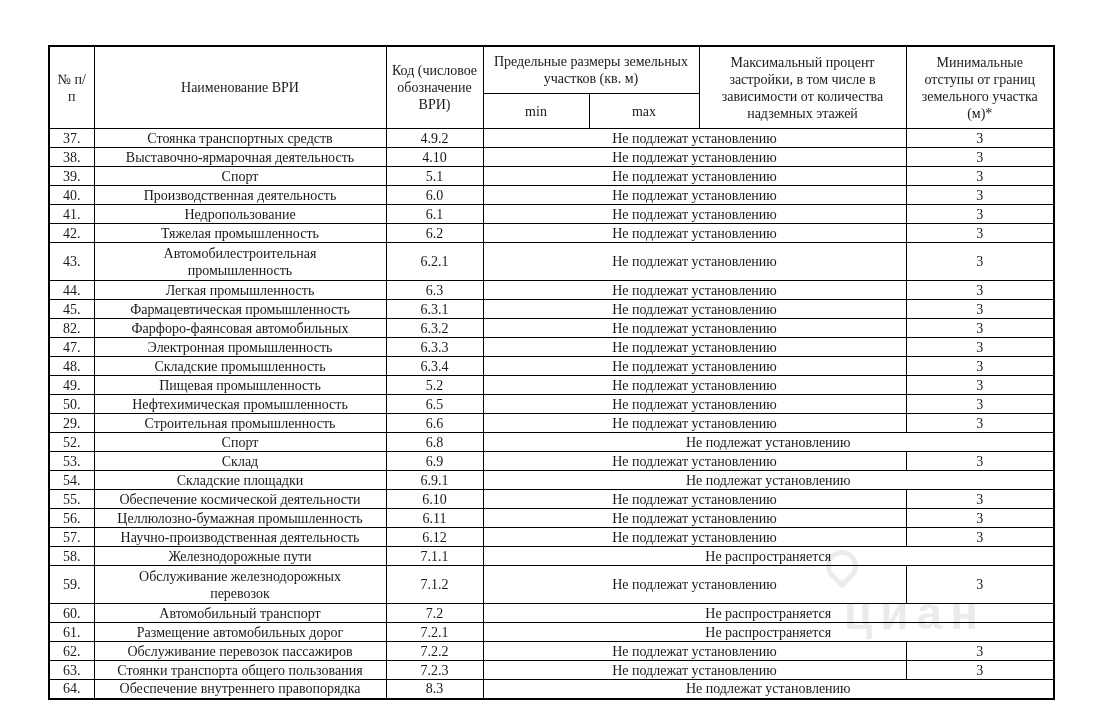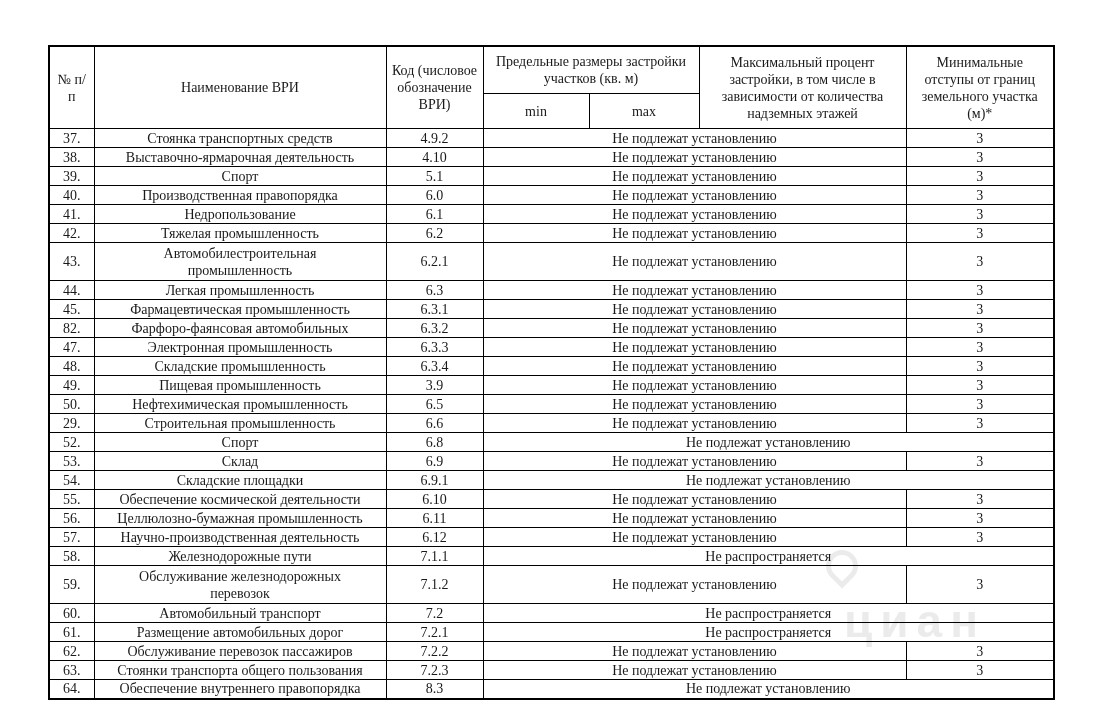--- a/index.html
+++ b/index.html
@@ -61,21 +61,20 @@
   }
   .wm-text {
     position: absolute;
     left: 22px;
     top: 38px;
     font-family: "Liberation Sans", "DejaVu Sans", sans-serif;
     font-weight: bold;
     font-size: 46px;
     letter-spacing: 8px;
     color: #dcdcdc;
-    margin-top: 8px;
   }
 </style>
 </head>
 <body>
 
 <div class="page">
 
   <div class="watermark">
     <span class="wm-pin"></span>
     <span class="wm-text">циан</span>
@@ -89,21 +88,21 @@
       <col style="width:106px">
       <col style="width:110px">
       <col style="width:207px">
       <col style="width:148px">
     </colgroup>
     <thead>
       <tr class="h1">
         <th rowspan="2">№ п/п</th>
         <th rowspan="2">Наименование ВРИ</th>
         <th rowspan="2">Код (числовое обозначение ВРИ)</th>
-        <th colspan="2">Предельные размеры застройки участков (кв. м)</th>
+        <th colspan="2">Предельные размеры земельных участков (кв. м)</th>
         <th rowspan="2">Максимальный процент застройки, в том числе в зависимости от количества надземных этажей</th>
         <th rowspan="2">Минимальные отступы от границ земельного участка (м)*</th>
       </tr>
       <tr class="h2">
         <th>min</th>
         <th>max</th>
       </tr>
     </thead>
     <tbody>
         <tr>
@@ -122,21 +121,21 @@
         </tr>
         <tr>
           <td>39.</td>
           <td class="name-cell">Спорт</td>
           <td>5.1</td>
           <td colspan="3">Не подлежат установлению</td>
           <td>3</td>
         </tr>
         <tr>
           <td>40.</td>
-          <td class="name-cell">Производственная правопорядка</td>
+          <td class="name-cell">Производственная деятельность</td>
           <td>6.0</td>
           <td colspan="3">Не подлежат установлению</td>
           <td>3</td>
         </tr>
         <tr>
           <td>41.</td>
           <td class="name-cell">Недропользование</td>
           <td>6.1</td>
           <td colspan="3">Не подлежат установлению</td>
           <td>3</td>
@@ -187,21 +186,21 @@
         <tr>
           <td>48.</td>
           <td class="name-cell">Складские промышленность</td>
           <td>6.3.4</td>
           <td colspan="3">Не подлежат установлению</td>
           <td>3</td>
         </tr>
         <tr>
           <td>49.</td>
           <td class="name-cell">Пищевая промышленность</td>
-          <td>3.9</td>
+          <td>5.2</td>
           <td colspan="3">Не подлежат установлению</td>
           <td>3</td>
         </tr>
         <tr>
           <td>50.</td>
           <td class="name-cell">Нефтехимическая промышленность</td>
           <td>6.5</td>
           <td colspan="3">Не подлежат установлению</td>
           <td>3</td>
         </tr>

